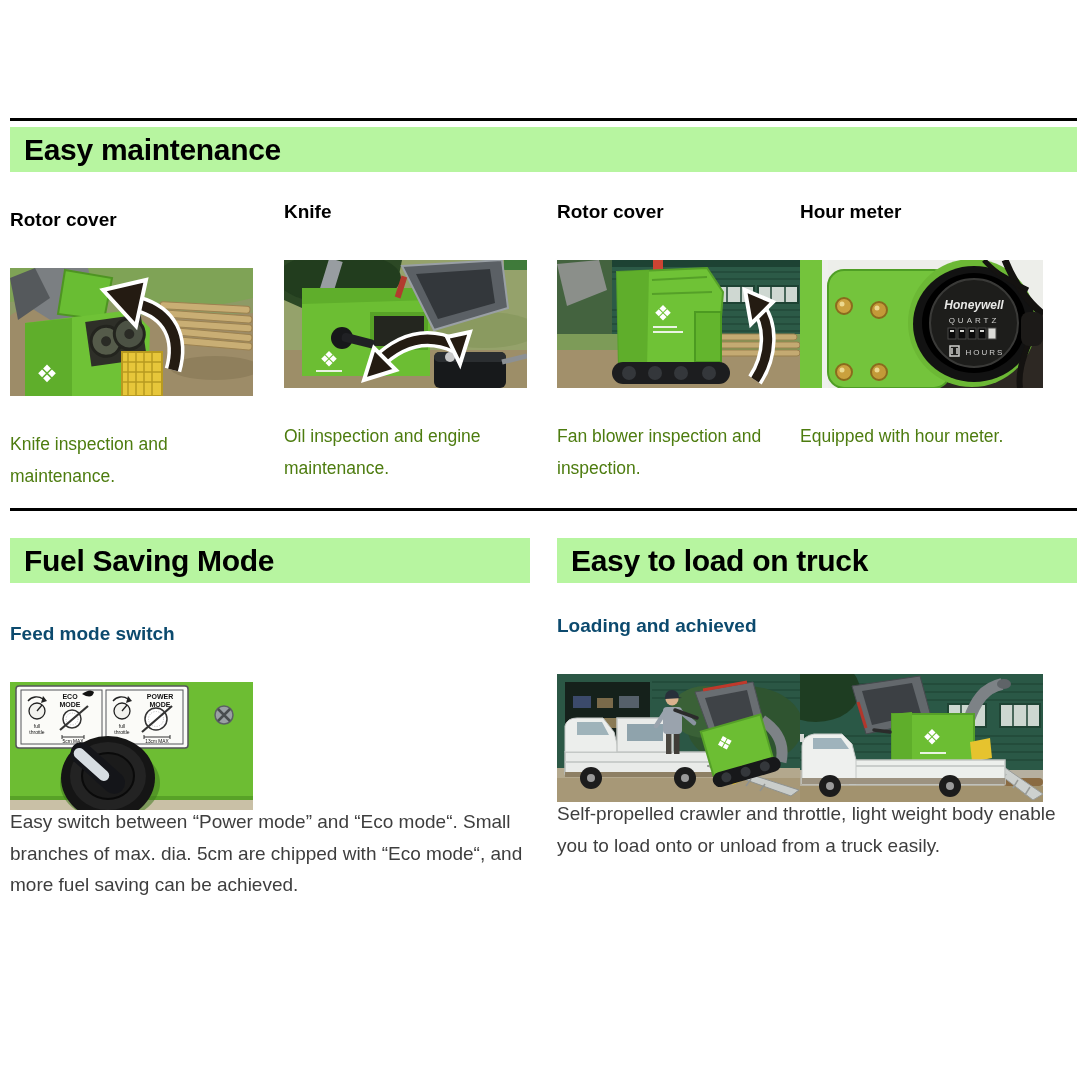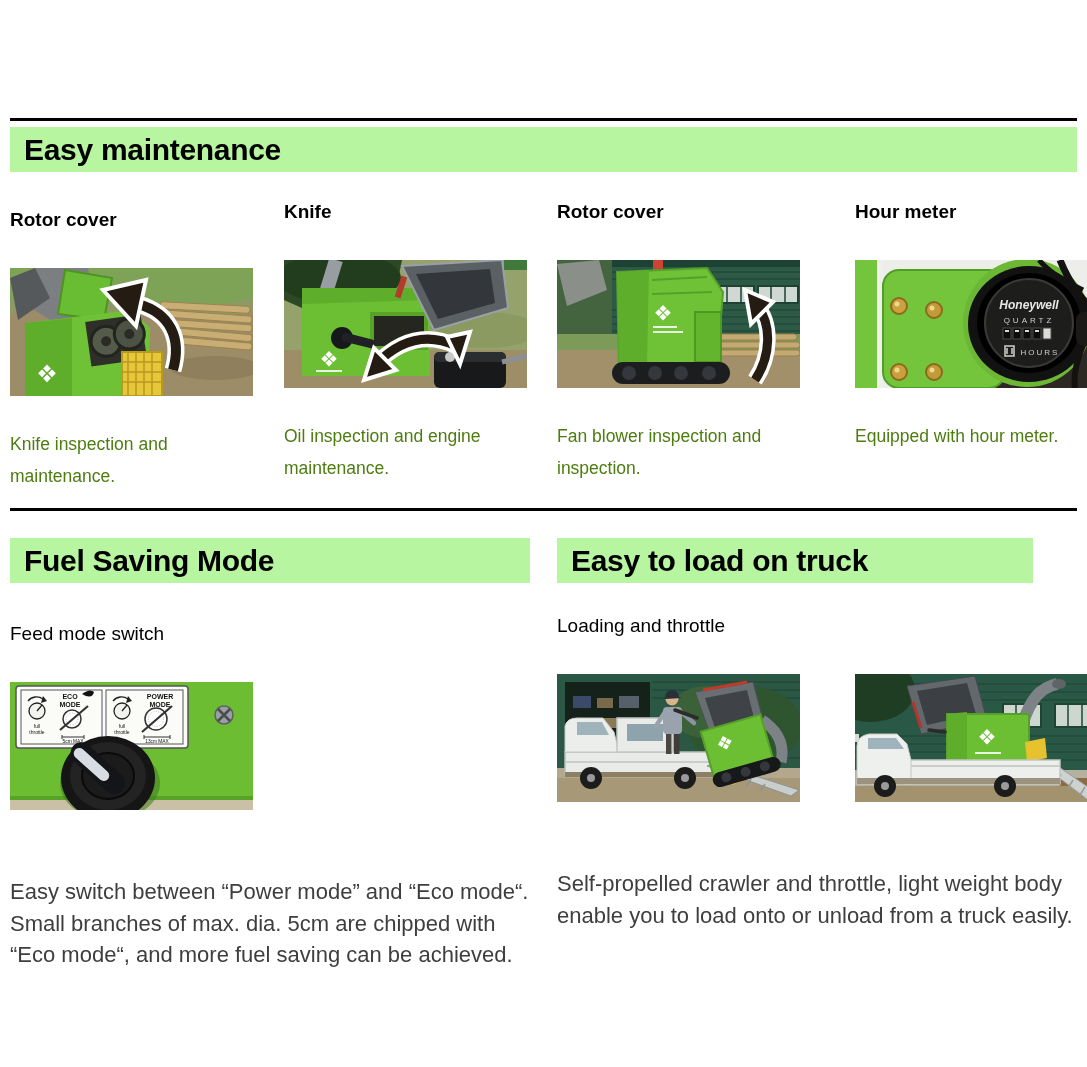--- a/index.html
+++ b/index.html
@@ -6,30 +6,30 @@
   body{
     width:1087px;height:1067px;position:relative;background:#ffffff;
     font-family:"Liberation Sans", sans-serif;color:#000;overflow:hidden;
   }
   .rule{position:absolute;left:10px;width:1067px;height:3px;background:#000;}
   .rule-1{top:118px;}
   .rule-2{top:508px;}
   .title-bar{position:absolute;height:45px;background:#b7f5a0;display:flex;align-items:center;}
   .bar-maint{left:10px;top:127px;width:1067px;}
   .bar-fuel{left:10px;top:538px;width:520px;}
-  .bar-load{left:557px;top:538px;width:476px;}
+  .bar-load{left:557px;top:538px;width:520px;}
   .section-title{font-size:30px;font-weight:700;letter-spacing:-0.3px;padding-left:14px;color:#000;}
   .item-heading{position:absolute;top:201px;font-size:19px;font-weight:700;color:#000;}
-  .sub-heading{position:absolute;top:615px;font-size:19px;font-weight:400;color:#000000;}
+  .sub-heading{position:absolute;top:615px;font-size:19px;font-weight:700;color:#0c4a6e;}
   .figure{position:absolute;width:281px;height:128px;overflow:hidden;}
   .fig-row1{top:260px;}
   .fig-row2{top:674px;}
   .caption{position:absolute;top:421px;width:252px;font-size:17.5px;line-height:31.5px;color:#4d7c0f;}
-  .bodytext{position:absolute;top:868px;width:528px;font-size:22px;line-height:31.5px;color:#3e3e3e;}
-  .x1{left:10px;margin-top:8px;} .x2{left:284px;} .x3{left:557px;} .x4{left:855px;}
+  .bodytext{position:absolute;top:798px;width:528px;font-size:19px;line-height:31.5px;color:#3e3e3e;}
+  .x1{left:10px;margin-top:8px;} .x2{left:284px;} .x3{left:557px;} .x4{left:800px;}
   svg{display:block;}
 </style>
 </head>
 <body>
 
 <div>
 
   <div class="rule rule-1"></div>
 
   <div class="title-bar bar-maint">
@@ -292,21 +292,21 @@
         <path d="M208,27 L220,39 M220,27 L208,39" stroke="#494d50" stroke-width="2.5"></path>
       </g>
     </svg>
   </div>
 
   <div class="bodytext x1">Easy switch between “Power mode” and “Eco mode“. Small branches of max. dia. 5cm are chipped with “Eco mode“, and more fuel saving can be achieved.</div>
 
   <div class="title-bar bar-load">
     <span class="section-title">Easy to load on truck</span>
   </div>
-  <div class="sub-heading x3">Loading and throttle</div>
+  <div class="sub-heading x3">Loading and achieved</div>
 
   <div class="figure fig-row2 x3">
     <svg width="243" height="128" viewBox="0 0 243 128">
       <rect width="243" height="128" fill="#a79877"></rect>
       <rect width="243" height="94" fill="#2b5745"></rect>
       <path d="M95,8 h148 M95,16 h148 M95,24 h148 M95,84 h148" stroke="#234c3b" stroke-width="2"></path>
       <rect x="8" y="8" width="85" height="86" fill="#15211b"></rect>
       <g>
         <rect x="16" y="22" width="18" height="12" fill="#3b4a6b"></rect>
           <rect x="40" y="24" width="16" height="10" fill="#7a6a4a"></rect>

